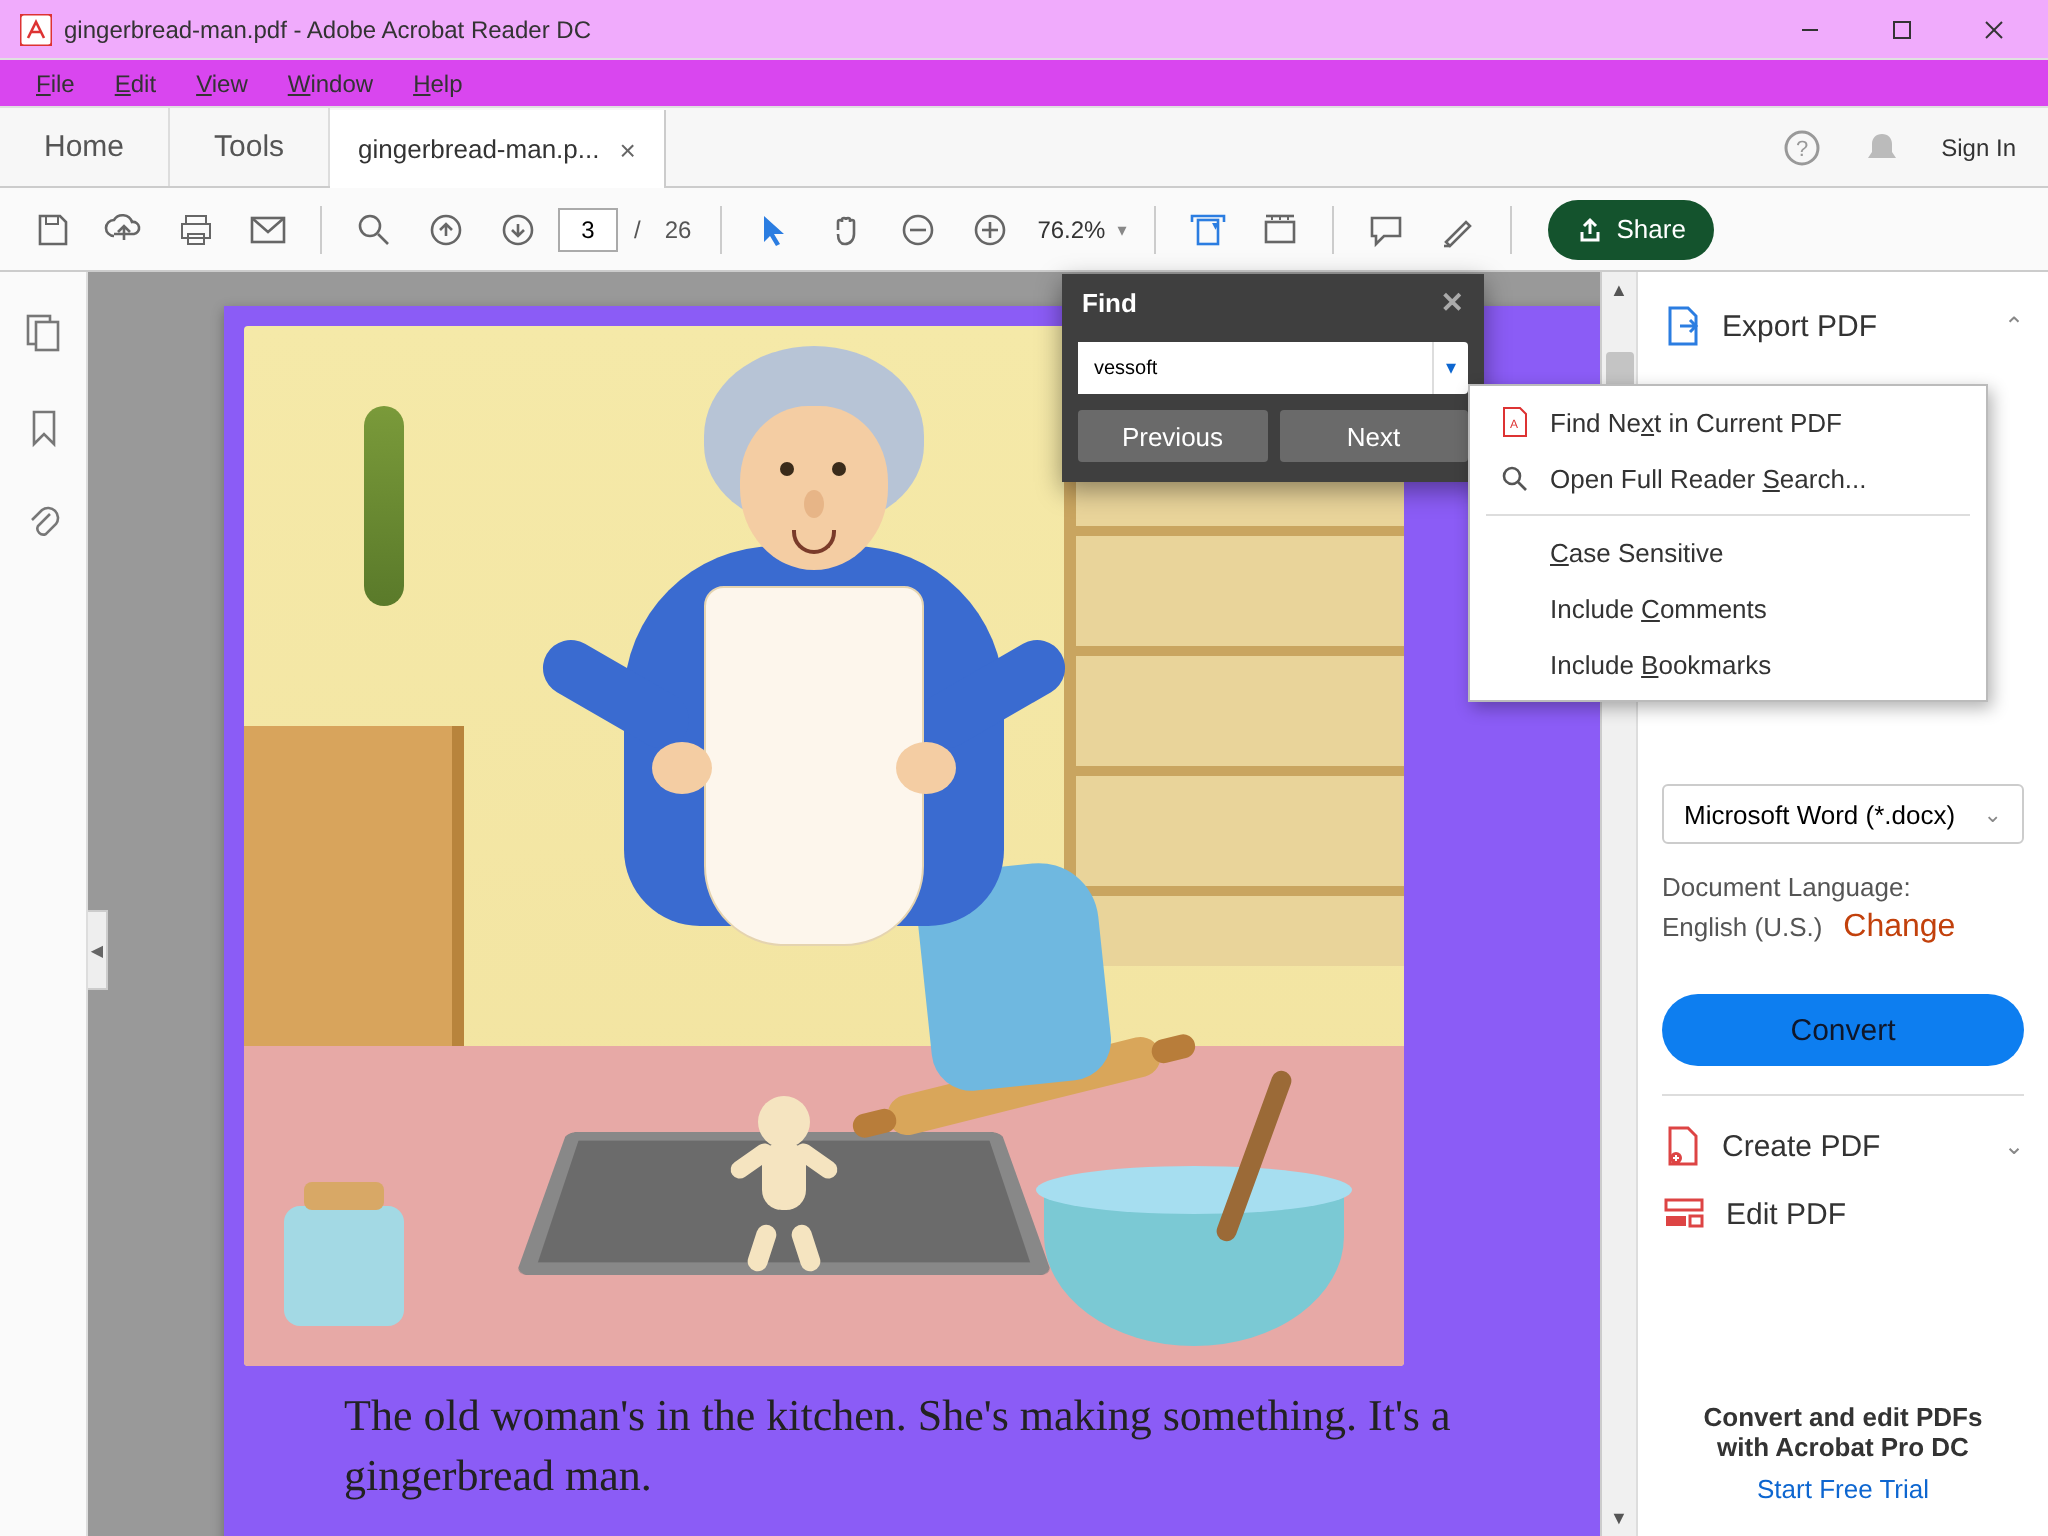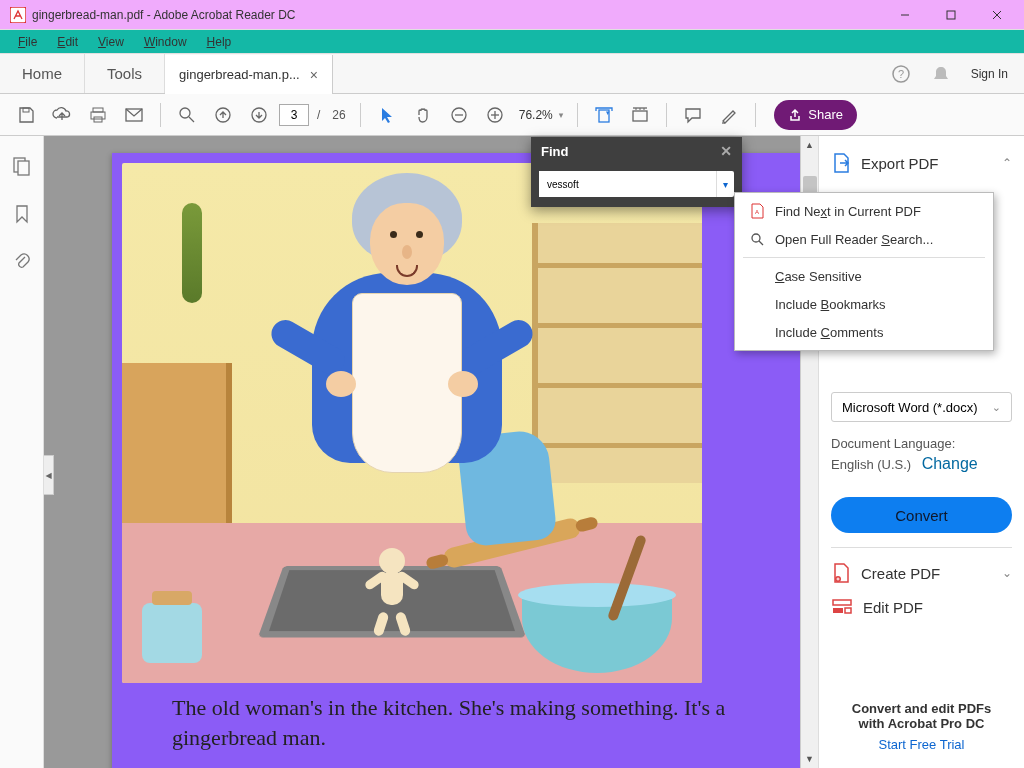--- a/index.html
+++ b/index.html
@@ -7,21 +7,21 @@
 
 
 .titlebar { height: 30px; display: flex; align-items: center; padding: 0 4px; background: #f0abfc; border-bottom: 1px solid #e0e0e0; }
 .titlebar-icon { width: 16px; height: 16px; margin: 0 6px; }
 .titlebar-text { font-size: 12px; color: #333; flex: 1; }
 .winbtns { display: flex; }
 .winbtn { width: 46px; height: 30px; display: flex; align-items: center; justify-content: center; cursor: pointer; }
 .winbtn svg { width: 10px; height: 10px; }
 
 
-.menubar { height: 24px; display: flex; align-items: center; padding: 0 8px; background: #14b8a6; border-bottom: 1px solid #e0e0e0; }
+.menubar { height: 24px; display: flex; align-items: center; padding: 0 8px; background: #d946ef; border-bottom: 1px solid #e0e0e0; }
 .menuitem { padding: 2px 10px; font-size: 12px; color: #333; cursor: pointer; }
 .menuitem u { text-decoration: underline; }
 
 
 .tabbar { height: 40px; display: flex; align-items: stretch; background: #f7f7f7; border-bottom: 1px solid #ccc; }
 .maintab { padding: 0 22px; display: flex; align-items: center; font-size: 15px; color: #555; cursor: pointer; border-right: 1px solid #ddd; }
 .doctab { padding: 0 14px; display: flex; align-items: center; font-size: 13px; color: #333; background: #fff; border-right: 1px solid #ccc; box-shadow: inset 0 -2px 0 #fff; position: relative; top: 1px; }
 .doctab-close { margin-left: 10px; font-size: 14px; color: #666; cursor: pointer; }
 .tabspacer { flex: 1; }
 .tabright { display: flex; align-items: center; padding: 0 16px; gap: 20px; }
@@ -29,21 +29,21 @@
 .signin { font-size: 12px; color: #333; cursor: pointer; }
 
 
 .toolbar { height: 42px; display: flex; align-items: center; padding: 0 10px; background: #fafafa; border-bottom: 1px solid #ccc; gap: 4px; }
 .tbtn { width: 32px; height: 32px; display: flex; align-items: center; justify-content: center; cursor: pointer; color: #555; border-radius: 2px; }
 .tsep { width: 1px; height: 24px; background: #ccc; margin: 0 6px; }
 .page-input { width: 30px; height: 22px; text-align: center; border: 1px solid #aaa; font-size: 12px; }
 .page-of { font-size: 12px; color: #555; margin: 0 4px; }
 .zoom-val { font-size: 12px; color: #333; padding: 0 4px; display: flex; align-items: center; }
 .zoom-val::after { content: "▾"; font-size: 9px; margin-left: 6px; color: #888; }
-.share-btn { height: 30px; padding: 0 14px; background: #701a75; color: #fff; border-radius: 15px; display: flex; align-items: center; gap: 6px; font-size: 13px; cursor: pointer; margin-left: 8px; }
+.share-btn { height: 30px; padding: 0 14px; background: #14532d; color: #fff; border-radius: 15px; display: flex; align-items: center; gap: 6px; font-size: 13px; cursor: pointer; margin-left: 8px; }
 
 
 .main { display: flex; height: calc(768px - 30px - 24px - 40px - 42px); }
 .leftbar { width: 44px; background: #fafafa; border-right: 1px solid #ddd; display: flex; flex-direction: column; align-items: center; padding-top: 20px; gap: 28px; }
 .leftbar .icon { color: #777; cursor: pointer; }
 .collapse-handle { position: absolute; left: 44px; top: 455px; width: 10px; height: 40px; background: #eee; border: 1px solid #ccc; border-left: none; display: flex; align-items: center; justify-content: center; font-size: 8px; color: #666; cursor: pointer; z-index: 2; }
 
 .docview { flex: 1; background: #999; position: relative; overflow: hidden; }
 .page { position: absolute; left: 68px; top: 17px; width: 708px; height: 630px; background: #8b5cf6; box-shadow: 0 2px 6px rgba(0,0,0,0.3); }
 .illus { width: 580px; height: 520px; margin: 10px; position: relative; overflow: hidden; border-radius: 2px; }
@@ -52,21 +52,21 @@
 .scroll-up, .scroll-down { height: 18px; display: flex; align-items: center; justify-content: center; font-size: 9px; color: #555; cursor: pointer; }
 .scroll-thumb { position: absolute; top: 40px; left: 2px; width: 14px; height: 60px; background: #c4c4c4; border-radius: 2px; }
 
 
 .rightpanel { width: 206px; background: #fff; border-left: 1px solid #ddd; padding: 16px 12px; display: flex; flex-direction: column; gap: 14px; overflow: hidden; }
 .rp-row { display: flex; align-items: center; gap: 10px; cursor: pointer; }
 .rp-row .label { flex: 1; font-size: 15px; color: #333; }
 .rp-chev { color: #888; font-size: 12px; }
 .rp-select { height: 30px; border: 1px solid #ccc; border-radius: 3px; display: flex; align-items: center; padding: 0 10px; font-size: 13px; cursor: pointer; justify-content: space-between; }
 .rp-caption { font-size: 13px; color: #555; }
-.rp-link { color: #0369a1; cursor: pointer; }
+.rp-link { color: #c2410c; cursor: pointer; }
 .rp-convert { height: 36px; background: #0d7ef0; color: #0f172a; border-radius: 18px; display: flex; align-items: center; justify-content: center; font-size: 15px; cursor: pointer; margin-top: 10px; }
 .rp-footer { margin-top: auto; text-align: center; }
 .rp-footer .bold { font-size: 13px; font-weight: 600; color: #333; display: block; }
 .rp-footer .trial { color: #0d66d0; font-size: 13px; cursor: pointer; display: block; margin-top: 6px; }
 .rp-sep { height: 1px; background: #ddd; }
 
 
 .find-panel { position: absolute; left: 531px; top: 137px; width: 211px; background: #3f3f3f; box-shadow: 0 4px 12px rgba(0,0,0,0.4); z-index: 10; }
 .find-head { height: 28px; display: flex; align-items: center; padding: 0 10px; color: #fff; font-size: 13px; font-weight: 600; }
 .find-close { margin-left: auto; color: #aaa; cursor: pointer; font-size: 14px; }
@@ -423,20 +423,24 @@
 <div class="find-panel">
   <div class="find-head">
     <span>Find</span>
     <span class="find-close">✕</span>
   </div>
   <div class="find-body">
     <div class="find-input-wrap">
       <input class="find-input" value="vessoft" style="">
       <span class="find-dd">▾</span>
     </div>
+    <div class="find-btns">
+      <div class="find-btn">Previous</div>
+      <div class="find-btn">Next</div>
+    </div>
   </div>
 </div>
 
 <div class="ctx-menu">
   <div class="ctx-item">
     <span class="ctx-icon">
         <svg width="14" height="16" viewBox="0 0 14 16">
           <path d="M2 1 H10 L13 4 V15 H2 Z" fill="#fff" stroke="#d33"></path>
           <text x="7" y="11" text-anchor="middle" font-size="6" fill="#d33">A</text>
         </svg>
@@ -452,19 +456,19 @@
       </span>
     <span>Open Full Reader <u>S</u>earch...</span>
   </div>
   <div class="ctx-sep"></div>
   <div class="ctx-item">
       <span class="pad"></span>
       <span><u>C</u>ase Sensitive</span>
     </div>
   <div class="ctx-item">
       <span class="pad"></span>
-      <span>Include <u>B</u>ookmarks</span>
+      <span>Include <u>C</u>omments</span>
     </div>
   <div class="ctx-item">
       <span class="pad"></span>
-      <span>Include <u>C</u>omments</span>
+      <span>Include <u>B</u>ookmarks</span>
     </div>
 </div>
 
 </body></html>

